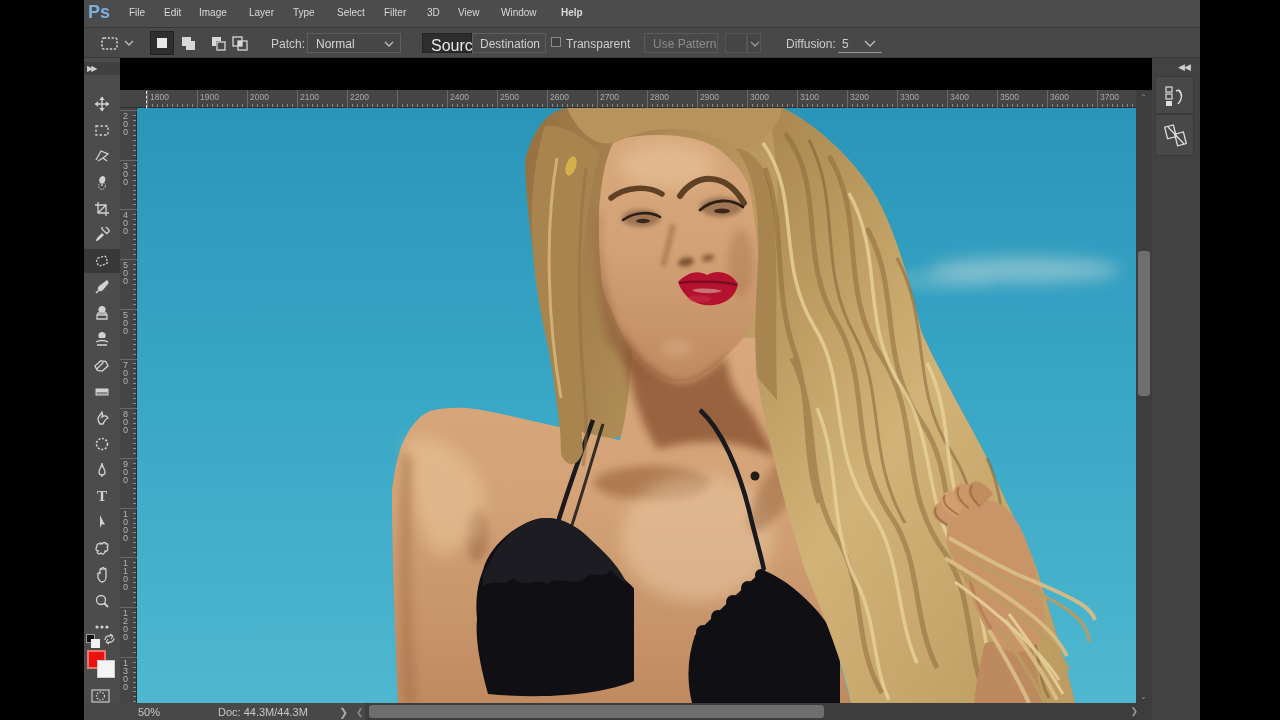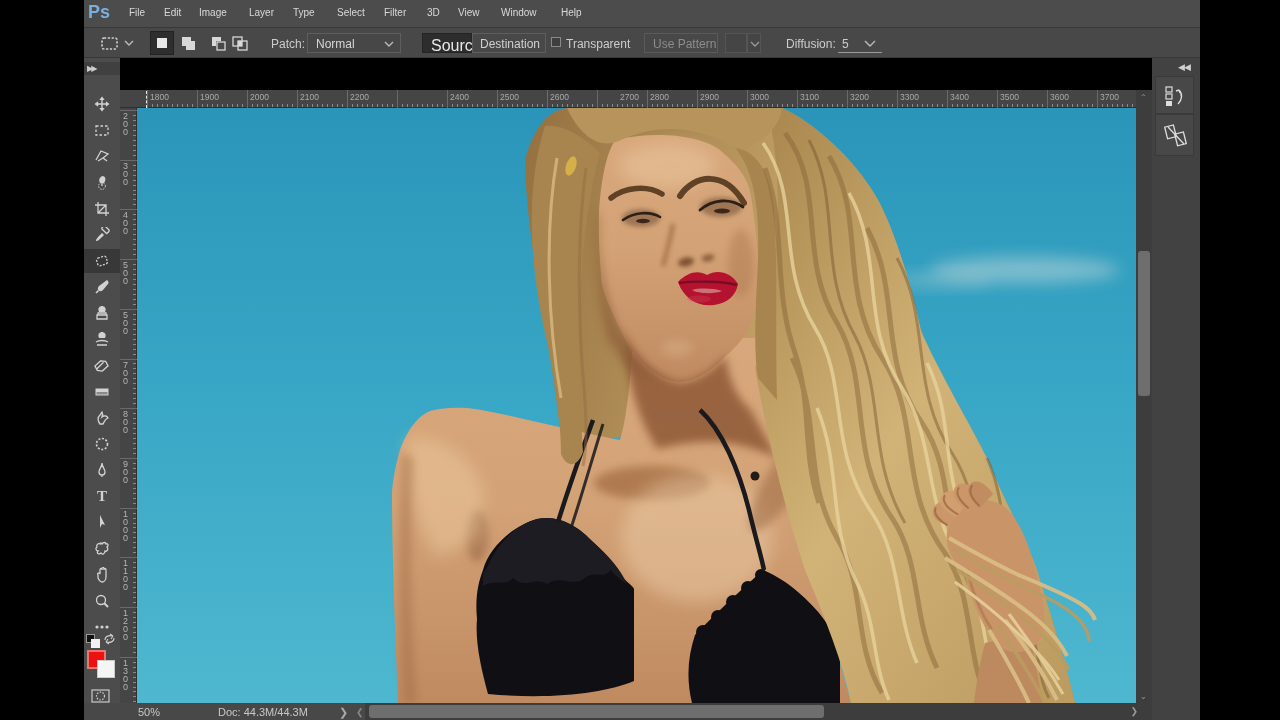--- a/index.html
+++ b/index.html
@@ -42,21 +42,21 @@
     <div class="menu" style="left:45px;">File</div>
     <div class="menu" style="left:80px;">Edit</div>
     <div class="menu" style="left:115px;">Image</div>
     <div class="menu" style="left:165px;">Layer</div>
     <div class="menu" style="left:209px;">Type</div>
     <div class="menu" style="left:253px;">Select</div>
     <div class="menu" style="left:300px;">Filter</div>
     <div class="menu" style="left:343px;">3D</div>
     <div class="menu" style="left:374px;">View</div>
     <div class="menu" style="left:417px;">Window</div>
-    <div class="menu" style="left:477px;">Help</div>
+    <div class="menu" style="left:477px;font-weight:bold;">Help</div>
   </div>
   <div id="optionsbar" class="abs">
     <svg class="abs" style="left:16px; top:8px;" width="20" height="15" viewBox="0 0 20 15">
       <rect x="2" y="2" width="15" height="11" rx="2" fill="none" stroke="#d0d0d0" stroke-width="1.6" stroke-dasharray="2.2 1.6"></rect>
     </svg>
     <svg class="abs" style="left:40px; top:12px;" width="10" height="7">
         <path d="M1 1 L5 5 L9 1" stroke="#bbb" stroke-width="1.4" fill="none"></path>
       </svg>
     <div class="abs" style="left:66px; top:3px; width:24px; height:24px; background:#2e2e2e; border:1px solid #222;"></div>
     <div class="abs" style="left:73px; top:10px; width:10px; height:10px; background:#e8e8e8;"></div>
@@ -331,21 +331,21 @@
       <div style="position:absolute;left:432px;top:14px;width:1px;height:3px;background:#8a8a8a;"></div>
       <div style="position:absolute;left:437px;top:14px;width:1px;height:3px;background:#8a8a8a;"></div>
       <div style="position:absolute;left:442px;top:14px;width:1px;height:3px;background:#8a8a8a;"></div>
       <div style="position:absolute;left:447px;top:14px;width:1px;height:3px;background:#8a8a8a;"></div>
       <div style="position:absolute;left:452px;top:14px;width:1px;height:3px;background:#8a8a8a;"></div>
       <div style="position:absolute;left:457px;top:14px;width:1px;height:3px;background:#8a8a8a;"></div>
       <div style="position:absolute;left:462px;top:14px;width:1px;height:3px;background:#8a8a8a;"></div>
       <div style="position:absolute;left:467px;top:14px;width:1px;height:3px;background:#8a8a8a;"></div>
       <div style="position:absolute;left:472px;top:14px;width:1px;height:3px;background:#8a8a8a;"></div>
       <div style="position:absolute;left:477px;top:0;width:1px;height:18px;background:#6a6a6a;"></div>
-      <div class="rlab" style="left:500px;top:2px;">2700</div>
+      <div class="rlab" style="left:480px;top:2px;">2700</div>
       <div style="position:absolute;left:482px;top:14px;width:1px;height:3px;background:#8a8a8a;"></div>
       <div style="position:absolute;left:487px;top:14px;width:1px;height:3px;background:#8a8a8a;"></div>
       <div style="position:absolute;left:492px;top:14px;width:1px;height:3px;background:#8a8a8a;"></div>
       <div style="position:absolute;left:497px;top:14px;width:1px;height:3px;background:#8a8a8a;"></div>
       <div style="position:absolute;left:502px;top:14px;width:1px;height:3px;background:#8a8a8a;"></div>
       <div style="position:absolute;left:507px;top:14px;width:1px;height:3px;background:#8a8a8a;"></div>
       <div style="position:absolute;left:512px;top:14px;width:1px;height:3px;background:#8a8a8a;"></div>
       <div style="position:absolute;left:517px;top:14px;width:1px;height:3px;background:#8a8a8a;"></div>
       <div style="position:absolute;left:522px;top:14px;width:1px;height:3px;background:#8a8a8a;"></div>
       <div style="position:absolute;left:527px;top:0;width:1px;height:18px;background:#6a6a6a;"></div>

